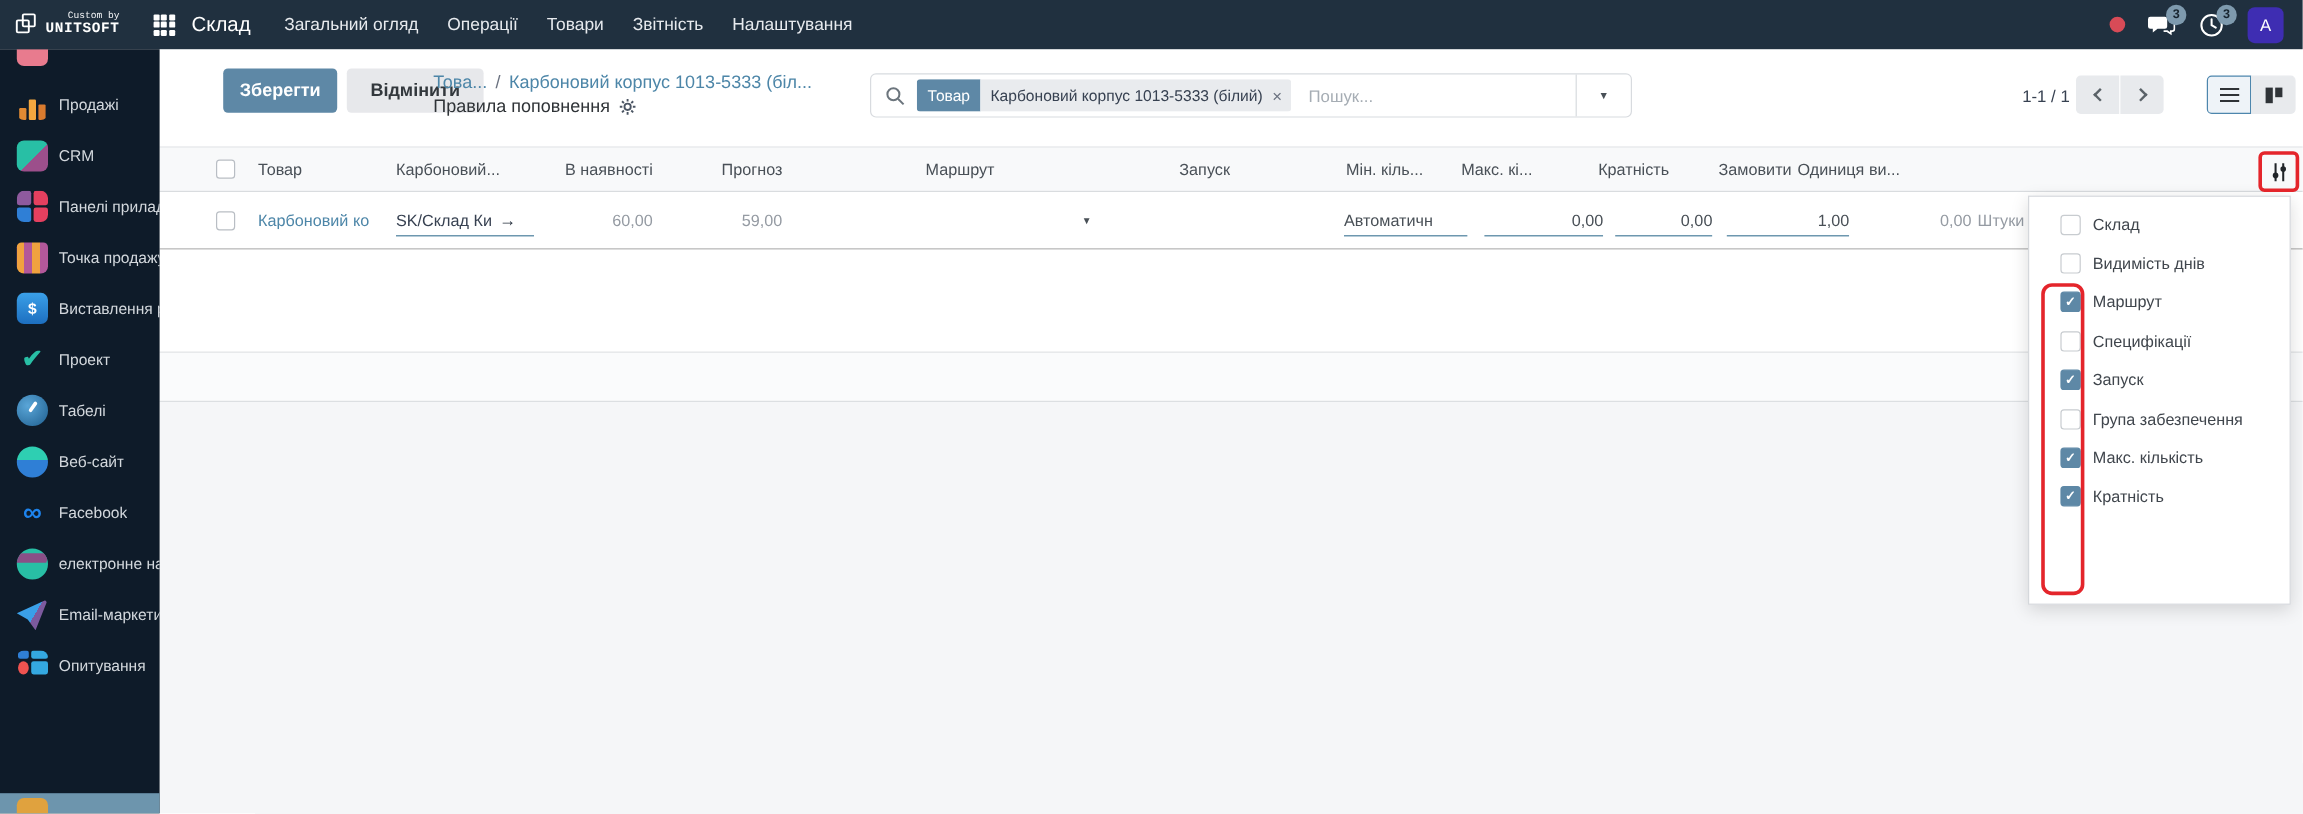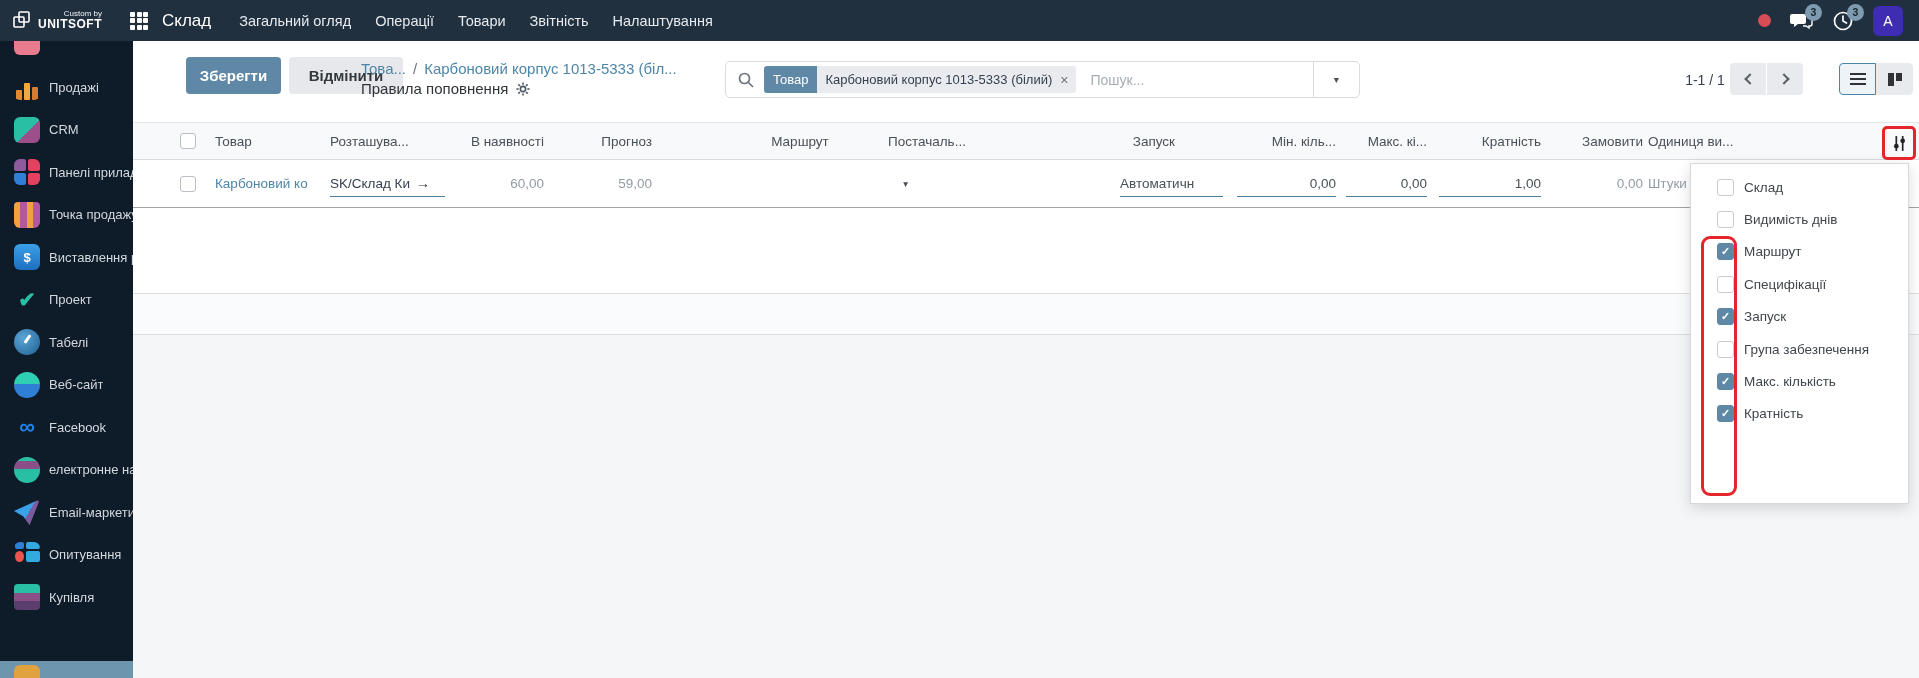--- a/index.html
+++ b/index.html
@@ -1,21 +1,21 @@
 <!DOCTYPE html>
 <html><head>
 <meta charset="utf-8">
 <style>
   * { margin:0; padding:0; box-sizing:border-box; }
   html,body { width:1919px; height:678px; overflow:hidden; }
   body { font-family:"Liberation Sans", sans-serif; position:relative; background:#fff; color:#374151; }
 
   
   .topbar { position:absolute; left:0; top:0; width:1919px; height:41px; background:#20303f; display:flex; align-items:center; color:#fff; z-index:30; }
-  .logo { display:flex; align-items:center; gap:6px; padding:0 12px 0 12px; }
+  .logo { display:flex; align-items:center; gap:6px; padding:0 12px 0 12px;font-family:Liberation Mono, monospace; }
   .logo-ic { width:20px; height:20px; }
   .logo-txt { display:flex; flex-direction:column; line-height:1.05; }
   .logo-top { font-size:8px; color:#f2f4f6; align-self:flex-end; }
   .logo-brand { font-size:12px; font-weight:bold; letter-spacing:.5px; }
   .apps-grid { width:18px; height:18px; display:grid; grid-template-columns:repeat(3,5px); grid-template-rows:repeat(3,5px); gap:1.5px; margin:0 14px 0 16px; cursor:pointer; }
   .apps-grid i { background:#fff; border-radius:1px; }
   .appname { font-size:17px; font-weight:500; margin-right:28px; cursor:pointer; }
   .topmenu { display:flex; gap:24px; font-size:14.5px; color:#e7eaee; }
   .topmenu span { cursor:pointer; }
   .top-right { margin-left:auto; display:flex; align-items:center; gap:18px; padding-right:16px; }
@@ -252,24 +252,20 @@
     </div>
   <div class="sb-item">
       <span class="sb-ic ic-survey">
         <i></i>
         <i></i>
         <i></i>
         <i></i>
       </span>
       <span class="sb-label">Опитування</span>
     </div>
-  <div class="sb-item">
-      <span class="sb-ic ic-purchase"></span>
-      <span class="sb-label">Купівля</span>
-    </div>
   <div class="sb-active">
       <i></i>
     </div>
 </aside>
 
 <main class="main">
 
   <div class="btn btn-save">Зберегти</div>
   <div class="btn btn-discard">Відмінити</div>
 
@@ -333,25 +329,24 @@
         </span>
       </div>
   </div>
 
   <div class="tbl">
     <div class="tr thead">
       <div class="td c-check">
           <span class="cb"></span>
         </div>
       <div class="td c-product">Товар</div>
-      <div class="td c-location">Розташува...</div>
+      <div class="td c-location">Карбоновий...</div>
       <div class="td c-onhand num">В наявності</div>
       <div class="td c-forecast num">Прогноз</div>
       <div class="td c-route h-route">Маршрут</div>
-      <div class="td c-supplier">Постачаль...</div>
       <div class="td c-trigger h-trigger">Запуск</div>
       <div class="td c-min num">Мін. кіль...</div>
       <div class="td c-max num">Макс. кі...</div>
       <div class="td c-mult num">Кратність</div>
       <div class="td c-order num">Замовити</div>
       <div class="td c-uom">Одиниця ви...</div>
       <div class="td c-last"></div>
     </div>
     <div class="tr trow">
       <div class="td c-check">

